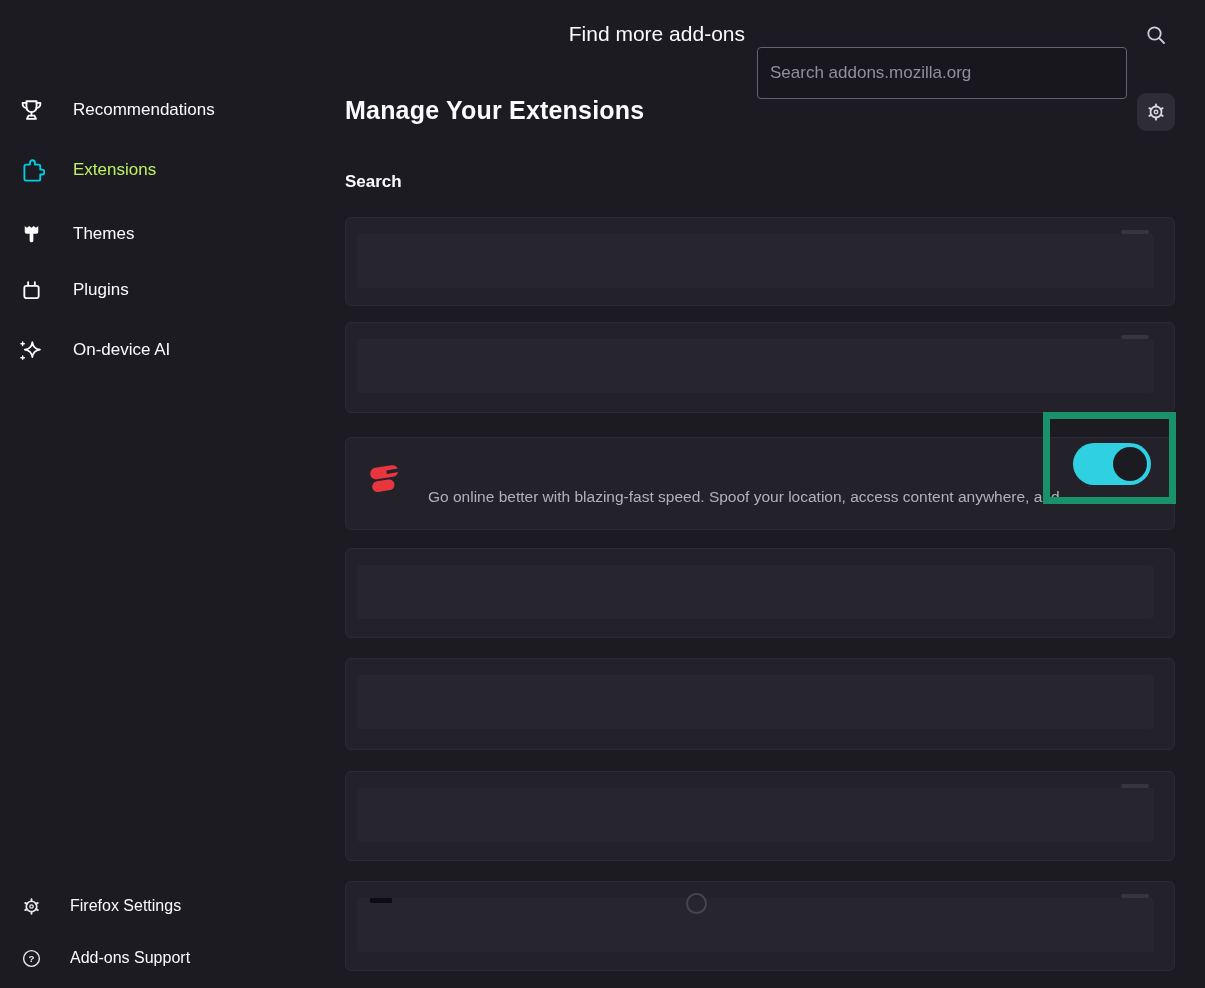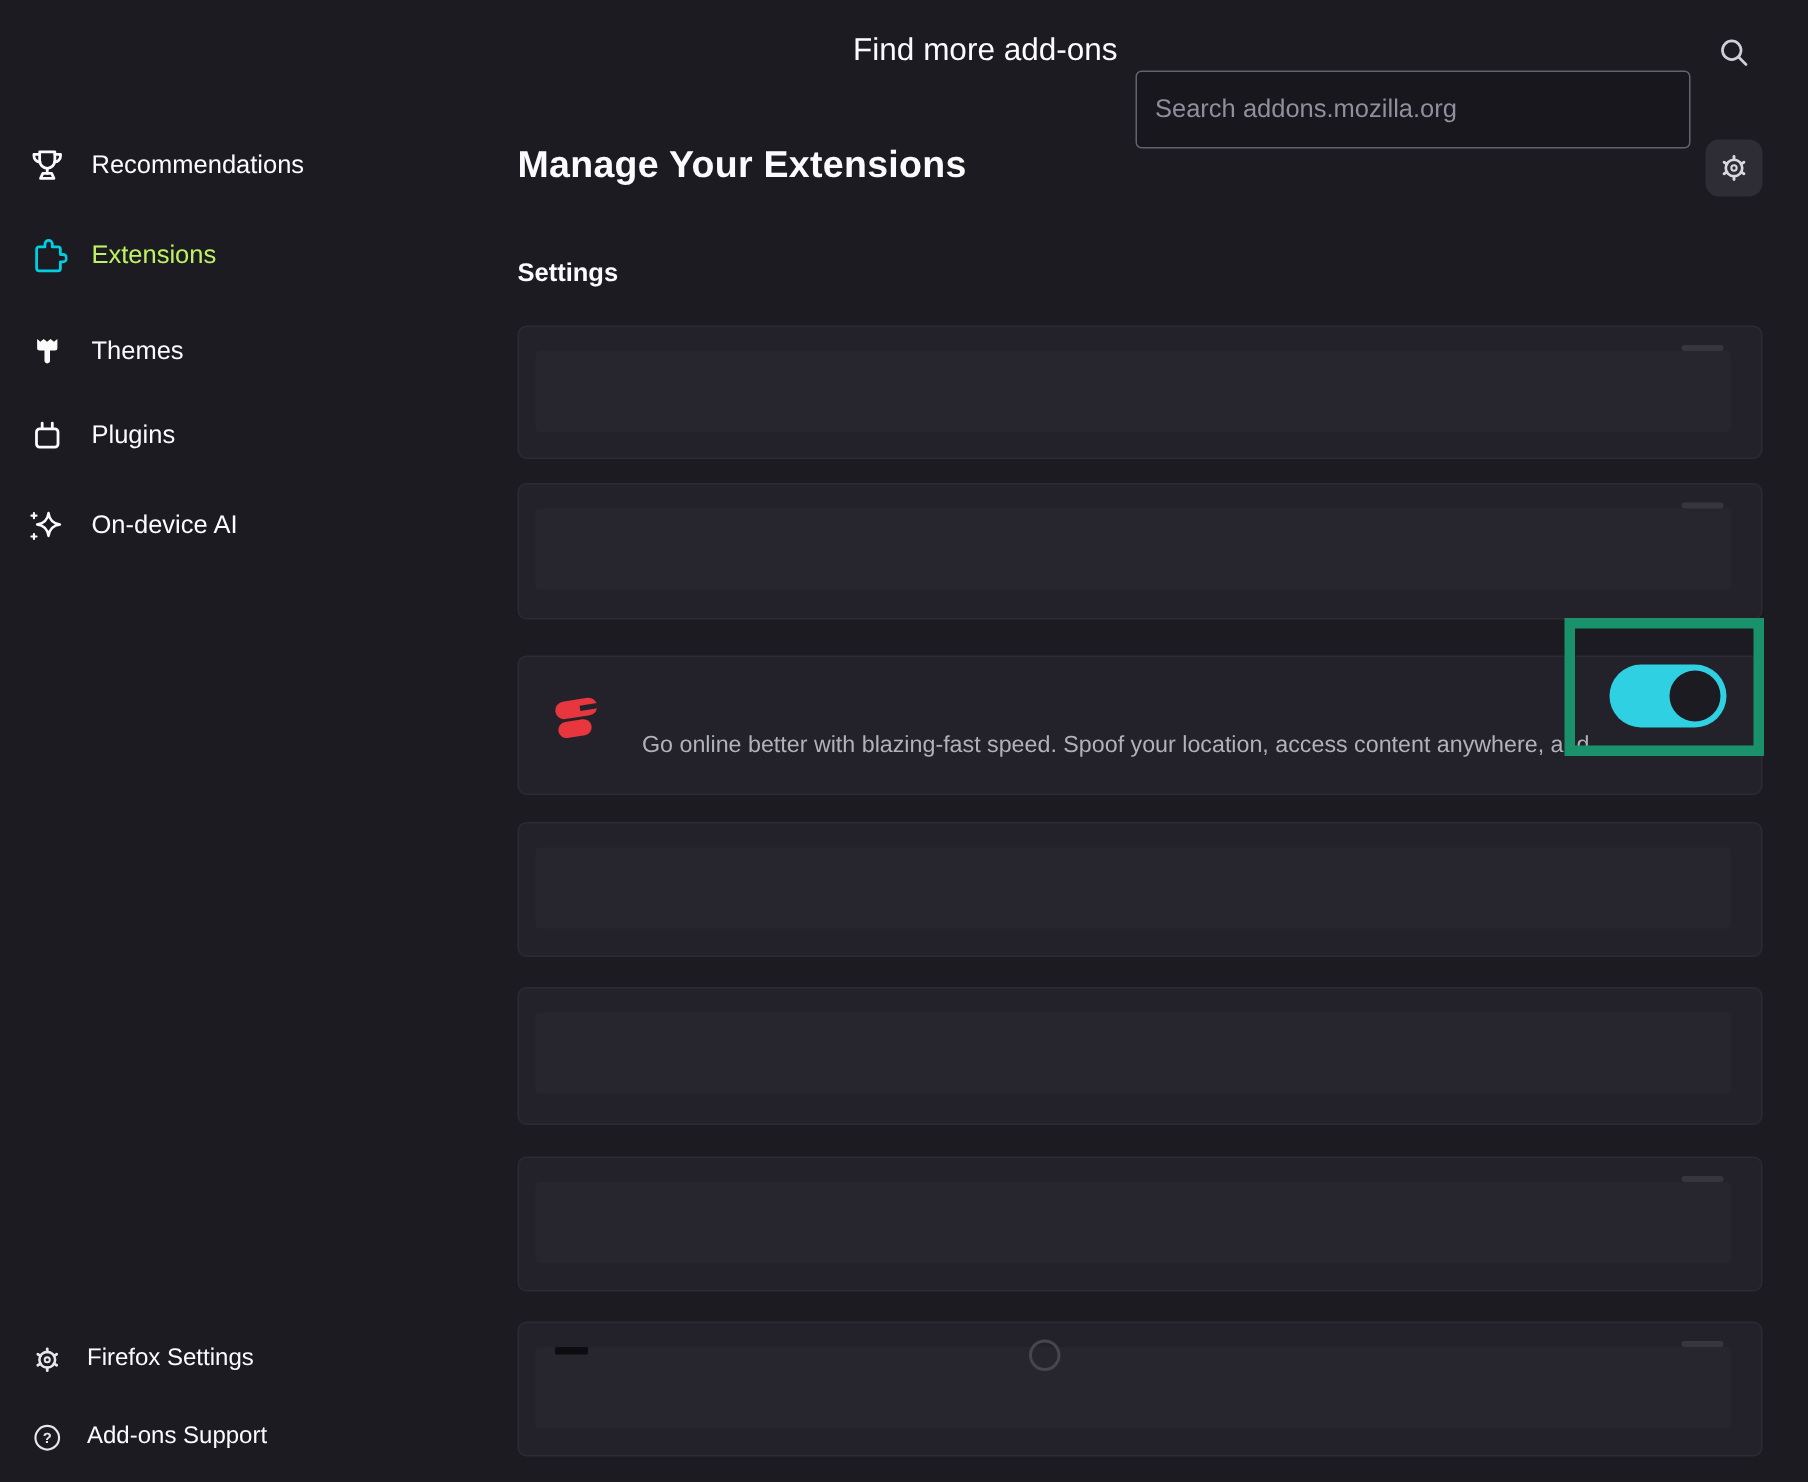--- a/index.html
+++ b/index.html
@@ -35,21 +35,21 @@
   .search-btn {
     left: 1140px; top: 19px; width: 32px; height: 32px;
     background: transparent; border: none; cursor: pointer;
     display: flex; align-items: center; justify-content: center;
     padding: 0;
   }
 
   
   .side-item {
     left: 0; width: 332px; height: 44px;
-    display: flex; align-items: center; gap: 16px;
+    display: flex; align-items: center; gap: 28px;
     padding-left: 18px; box-sizing: border-box;
     cursor: pointer;
   }
   .side-item .lbl { font-size: 17px; color: #fbfbfe; }
   .side-item.active .lbl { color: #bef264; }
   .side-icon { width: 27px; height: 27px; flex: 0 0 27px; display: flex; }
   .side-icon svg { width: 100%; height: 100%; }
   .side-foot .side-icon { width: 21px; height: 21px; flex: 0 0 21px; margin-left: 3px; }
   .side-foot .lbl { font-size: 16px; }
 
@@ -232,21 +232,21 @@
         <rect x="14.6" y="3.5" width="2.8" height="6" rx="1.4" transform="rotate(180 16 16)"></rect>
         <rect x="14.6" y="3.5" width="2.8" height="6" rx="1.4" transform="rotate(240 16 16)"></rect>
         <rect x="14.6" y="3.5" width="2.8" height="6" rx="1.4" transform="rotate(300 16 16)"></rect>
       </g>
       <circle cx="16" cy="16" r="8" fill="none" stroke="#d8d8de" stroke-width="2.6"></circle>
       <circle cx="16" cy="16" r="2.6" fill="none" stroke="#d8d8de" stroke-width="2"></circle>
     </svg>
   </span>
 </button>
 
-<div class="abs section-label">Settings</div>
+<div class="abs section-label">Search</div>
 
 <div class="abs card" style="top:217px;height:89px">
   <div class="ghost-panel"></div>
   <div class="ghost-dash"></div>
 </div>
 
 <div class="abs card" style="top:322px;height:91px">
   <div class="ghost-panel"></div>
   <div class="ghost-dash"></div>
 </div>

